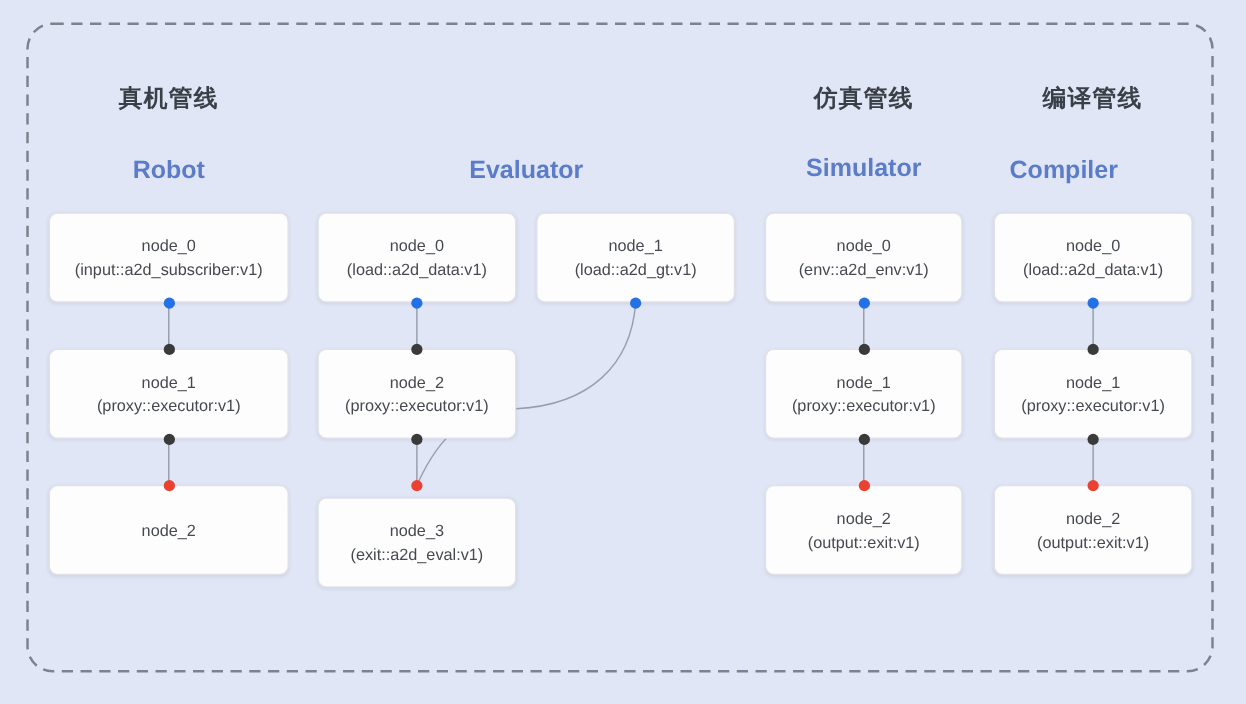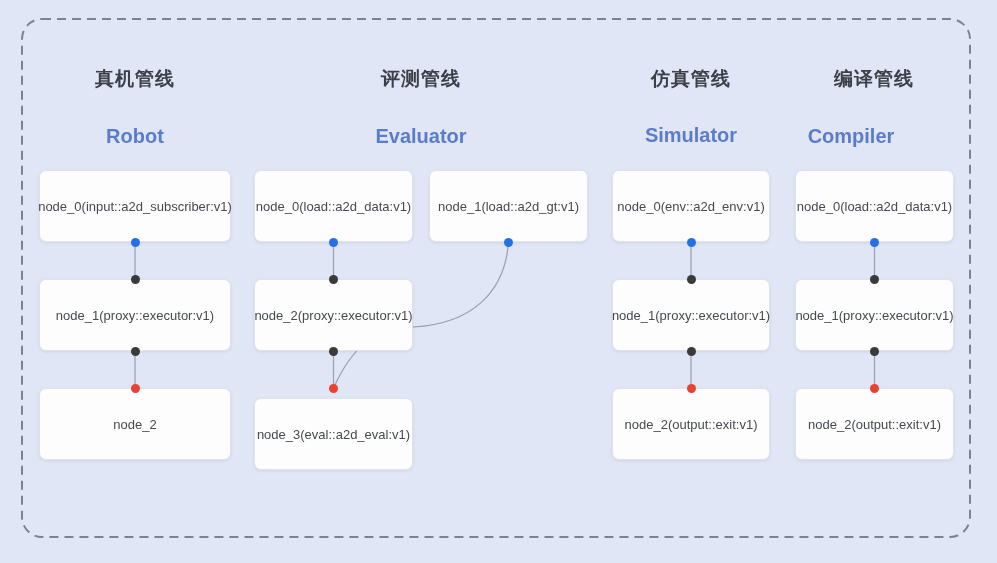--- a/index.html
+++ b/index.html
@@ -66,21 +66,21 @@
     z-index: 2;
   }
   .node {
     position: absolute;
     height: 72px;
     background: var(--node-bg);
     border: 1px solid var(--node-border);
     border-radius: 7px;
     box-shadow: 0 1px 3px rgba(60, 70, 100, 0.10);
     display: flex;
-    flex-direction: row;
+    flex-direction: column;
     align-items: center;
     justify-content: center;
     z-index: 2;
     box-sizing: border-box;
   }
   .node-name, .node-impl {
     font-size: 13px;
     line-height: 19px;
     color: var(--node-text);
     white-space: nowrap;
@@ -116,23 +116,20 @@
 
     <path class="edge-path" d="M874.5 242 L874.5 279"></path>
     <path class="edge-path" d="M874.5 351 L874.5 388"></path>
   </svg>
 
   <div class="pipeline-header" style="left:15px; top:66px;">
     <span class="title-zh">真机管线</span>
   </div>
   <div class="title-en" style="left:15px; top:125px;">Robot</div>
 
-  <div class="pipeline-header" style="left:301px; top:66px;">
-    <span class="title-zh">评测管线</span>
-  </div>
   <div class="title-en" style="left:301px; top:125px;">Evaluator</div>
 
   <div class="pipeline-header" style="left:571px; top:66px;">
     <span class="title-zh">仿真管线</span>
   </div>
   <div class="title-en" style="left:571px; top:124px;">Simulator</div>
 
   <div class="pipeline-header" style="left:754px; top:66px;">
     <span class="title-zh">编译管线</span>
   </div>
@@ -157,21 +154,21 @@
   <div class="node" style="left:429px; top:170px; width:159px;">
     <div class="node-name">node_1</div>
     <div class="node-impl">(load::a2d_gt:v1)</div>
   </div>
   <div class="node" style="left:254px; top:279px; width:159px;">
     <div class="node-name">node_2</div>
     <div class="node-impl">(proxy::executor:v1)</div>
   </div>
   <div class="node" style="left:254px; top:398px; width:159px;">
     <div class="node-name">node_3</div>
-    <div class="node-impl">(eval::a2d_eval:v1)</div>
+    <div class="node-impl">(exit::a2d_eval:v1)</div>
   </div>
 
   <div class="node" style="left:612px; top:170px; width:158px;">
     <div class="node-name">node_0</div>
     <div class="node-impl">(env::a2d_env:v1)</div>
   </div>
   <div class="node" style="left:612px; top:279px; width:158px;">
     <div class="node-name">node_1</div>
     <div class="node-impl">(proxy::executor:v1)</div>
   </div>

